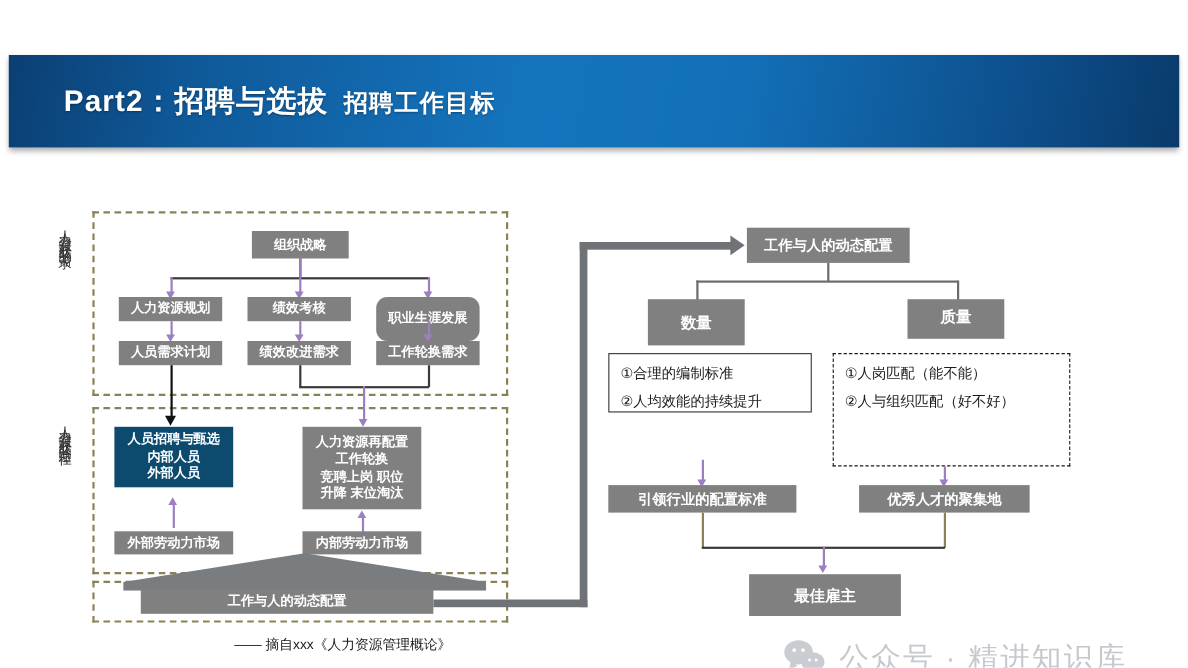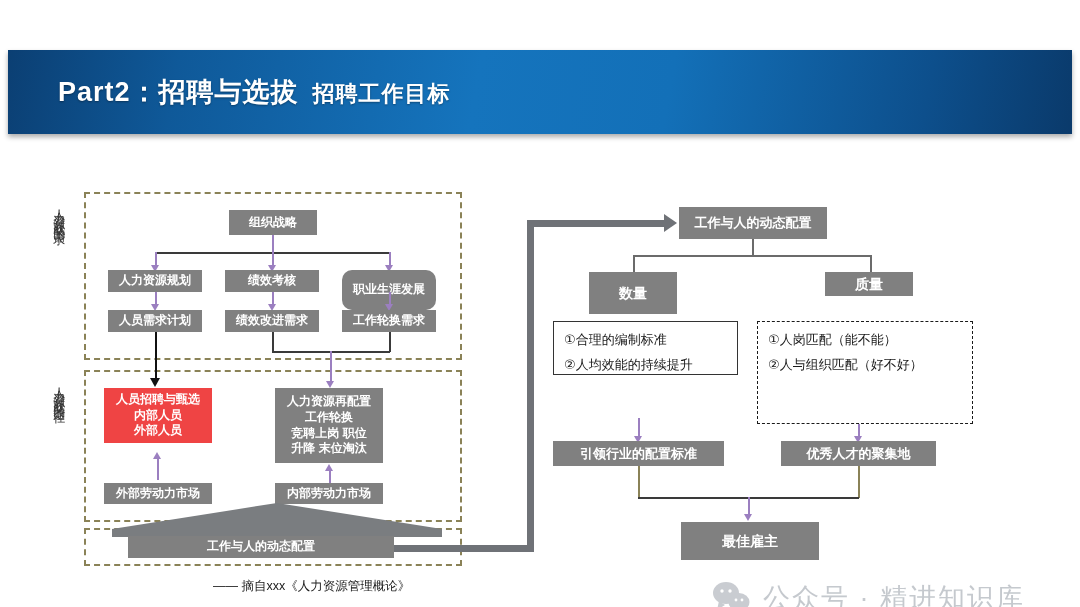--- a/index.html
+++ b/index.html
@@ -25,21 +25,21 @@
   }
   .banner-title .sub{font-size:22px;margin-left:14px;}
 
   
   .gbox{
     position:absolute;background:#808080;color:#ffffff;
     display:flex;align-items:center;justify-content:center;
     font-size:12px;font-weight:bold;line-height:1.32;
     box-sizing:border-box;
   }
-  .gbox.blue{background:#ef4444;}
+  .gbox.blue{background:#0c4a6e;}
   .wbox{
     position:absolute;background:#ffffff;color:#1a1a1a;box-sizing:border-box;
     border:1px solid #333333;
     font-size:13px;line-height:1.9;
     padding:6px 10px;
   }
   .wbox.dash{border:1px dashed #1a1a1a;}
   .vline{position:absolute;background:#6b6b6b;width:1.6px;}
   .hline{position:absolute;background:#6b6b6b;height:1.6px;}
   .vline.dark{background:#3a3a3a;}
@@ -201,21 +201,21 @@
   </div>
 
   <div class="vline" style="left:752px;top:199px;height:17px;"></div>
   <div class="hline" style="left:633px;top:215px;width:238px;"></div>
   <div class="vline" style="left:633px;top:215px;height:18px;"></div>
   <div class="vline" style="left:870px;top:215px;height:18px;"></div>
 
   <div class="gbox" style="left:589px;top:232px;width:88px;height:42px;font-size:14px;">
     <span>数量</span>
   </div>
-  <div class="gbox" style="left:825px;top:232px;width:88px;height:24px;font-size:14px;">
+  <div class="gbox" style="left:825px;top:232px;width:88px;height:36px;font-size:14px;font-family:Liberation Serif, serif;">
     <span>质量</span>
   </div>
 
   <div class="wbox" style="left:553px;top:281px;width:185px;height:54px;">
     <div>①合理的编制标准</div>
     <div>②人均效能的持续提升</div>
   </div>
 
   <div class="wbox dash" style="left:757px;top:281px;width:216px;height:103px;">
     <div>①人岗匹配（能不能）</div>

